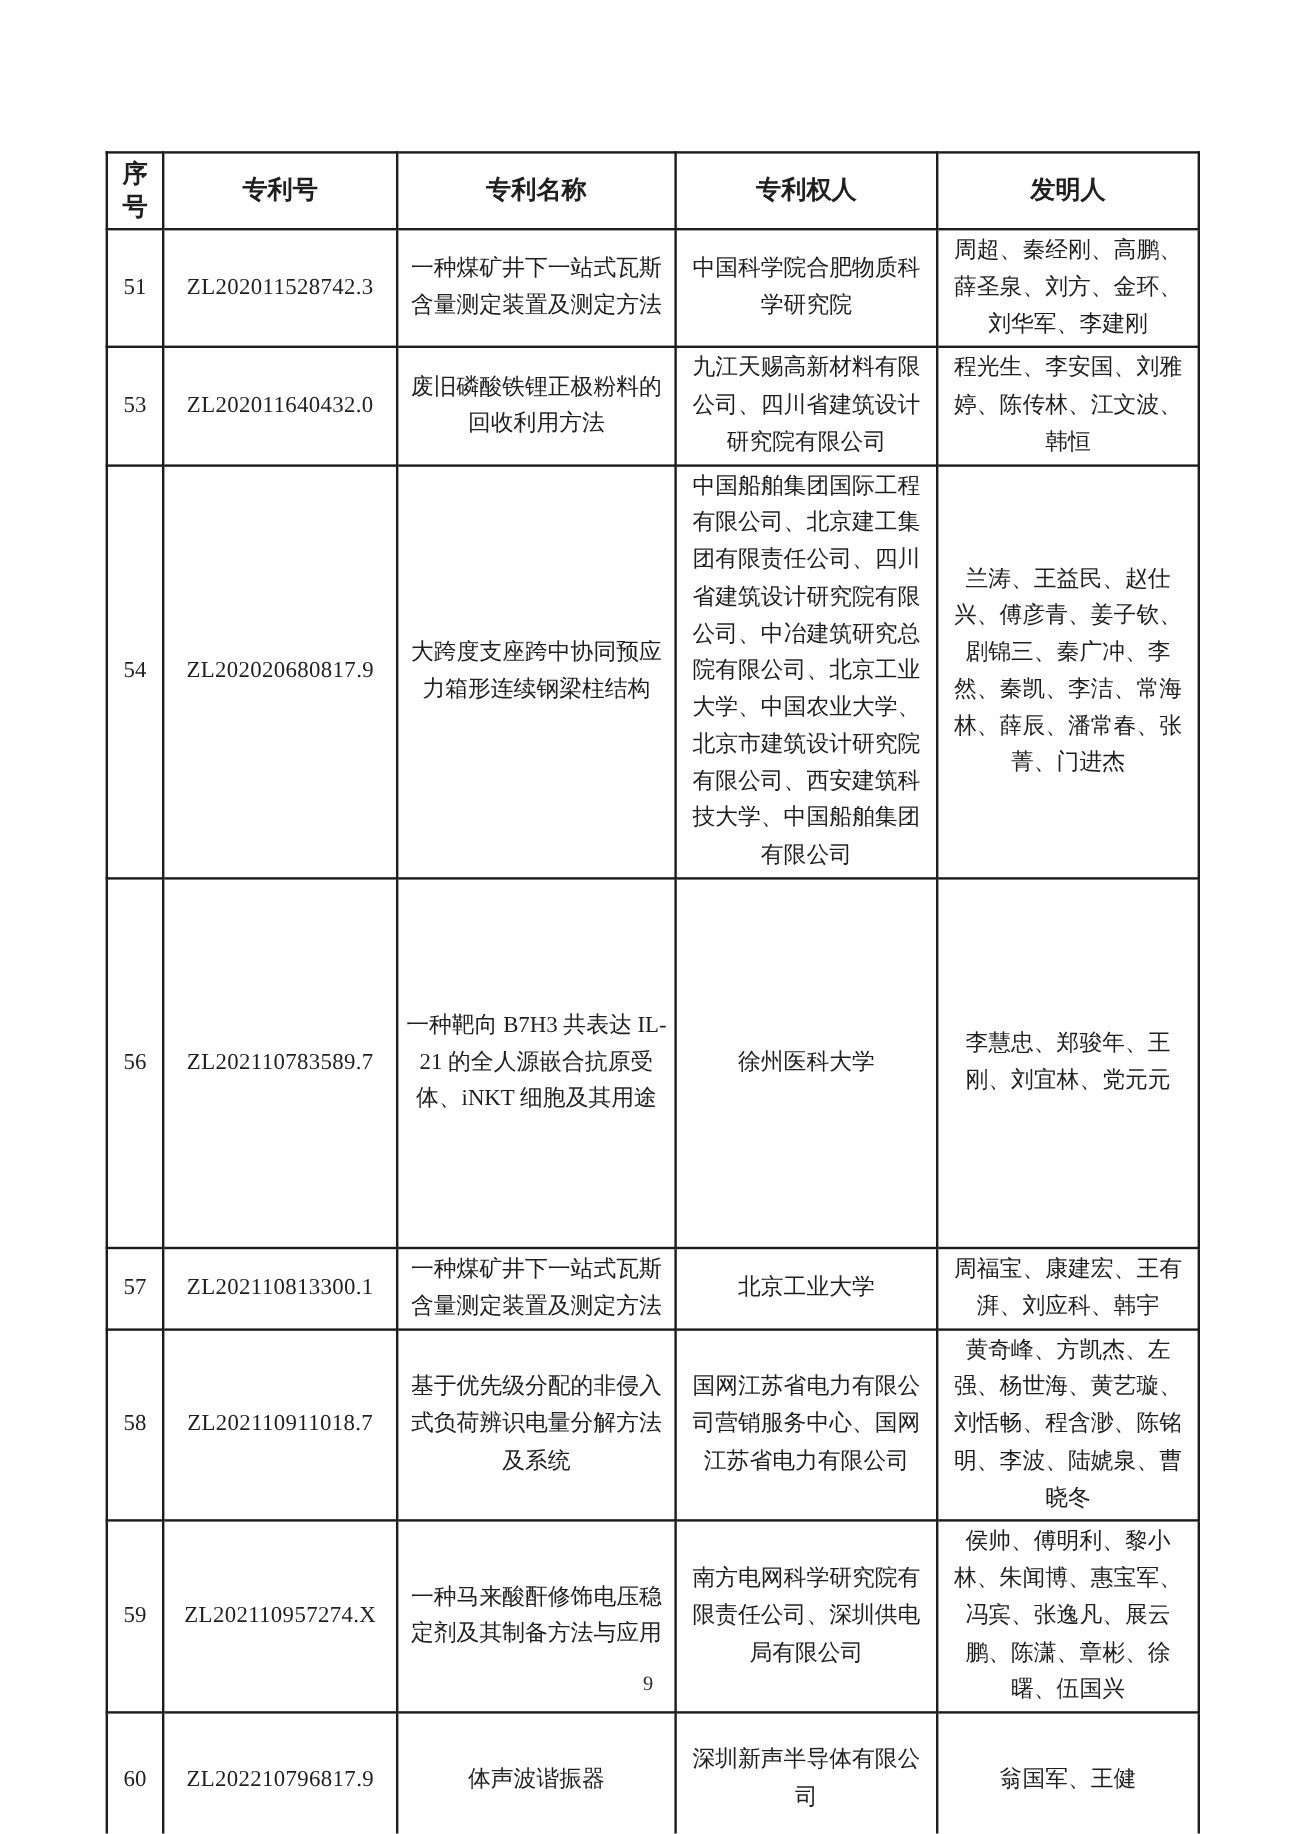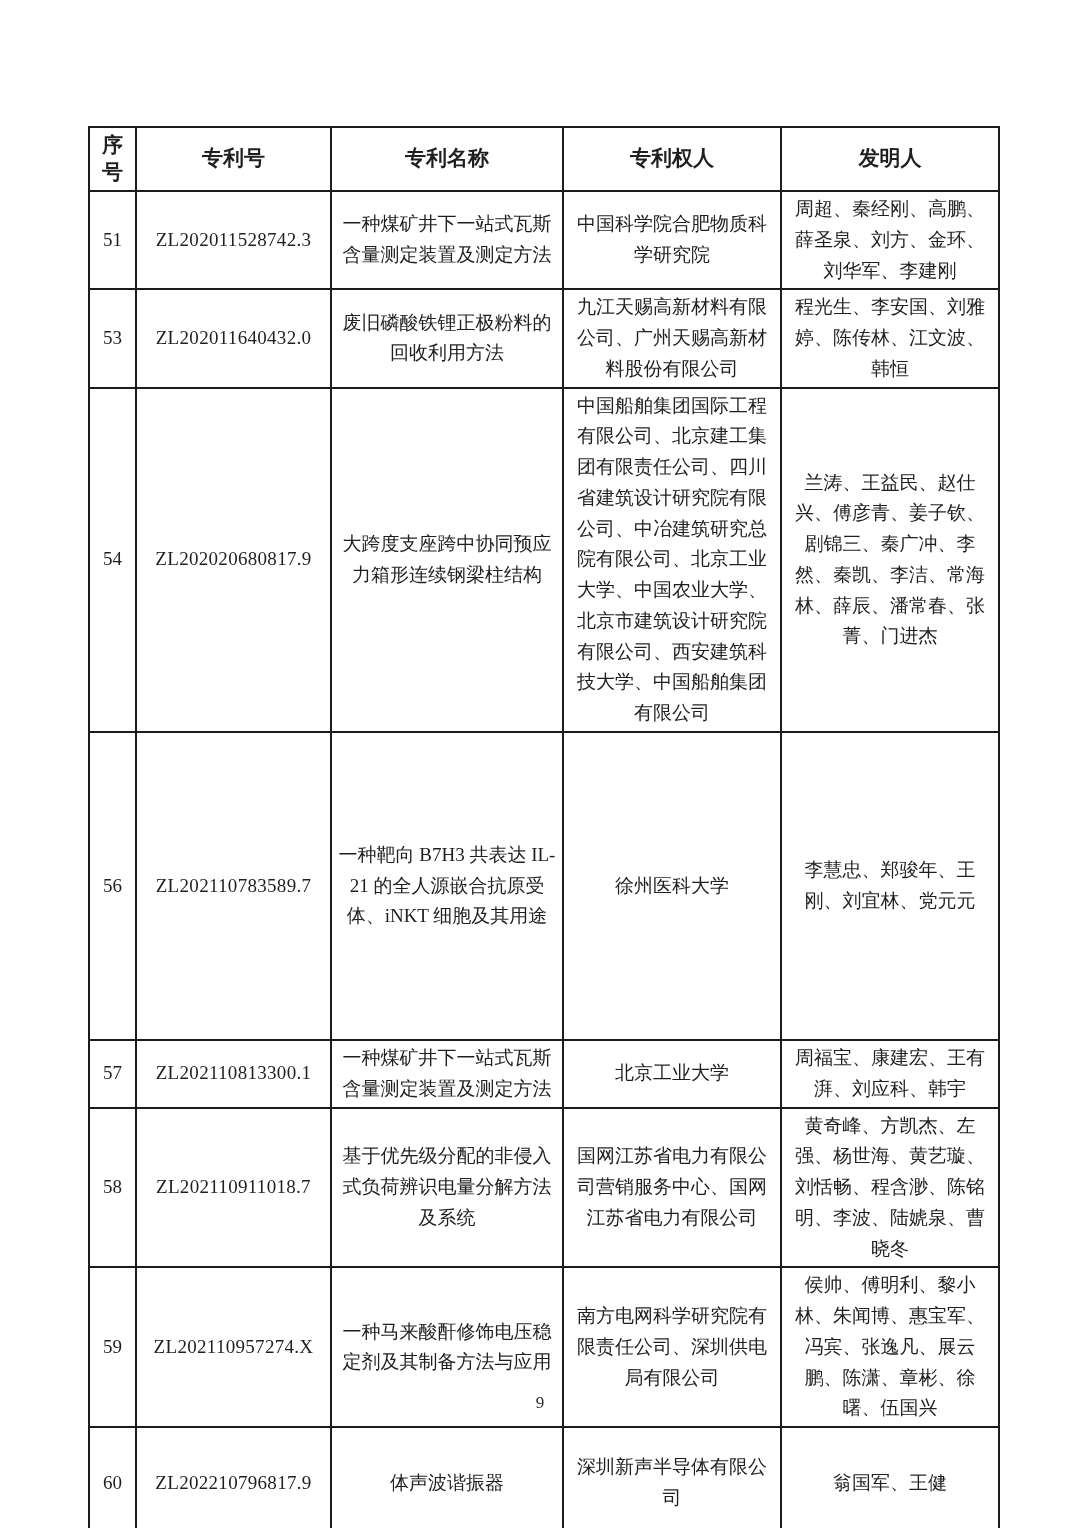--- a/index.html
+++ b/index.html
@@ -96,21 +96,21 @@
           <td class="c-no">51</td>
           <td class="c-pno">ZL202011528742.3</td>
           <td class="c-title">一种煤矿井下一站式瓦斯含量测定装置及测定方法</td>
           <td class="c-owner">中国科学院合肥物质科学研究院</td>
           <td class="c-inv">周超、秦经刚、高鹏、薛圣泉、刘方、金环、刘华军、李建刚</td>
         </tr>
         <tr>
           <td class="c-no">53</td>
           <td class="c-pno">ZL202011640432.0</td>
           <td class="c-title">废旧磷酸铁锂正极粉料的回收利用方法</td>
-          <td class="c-owner">九江天赐高新材料有限公司、广州天赐高新材料股份有限公司</td>
+          <td class="c-owner">九江天赐高新材料有限公司、四川省建筑设计研究院有限公司</td>
           <td class="c-inv">程光生、李安国、刘雅婷、陈传林、江文波、韩恒</td>
         </tr>
         <tr>
           <td class="c-no">54</td>
           <td class="c-pno">ZL202020680817.9</td>
           <td class="c-title">大跨度支座跨中协同预应力箱形连续钢梁柱结构</td>
           <td class="c-owner">中国船舶集团国际工程有限公司、北京建工集团有限责任公司、四川省建筑设计研究院有限公司、中冶建筑研究总院有限公司、北京工业大学、中国农业大学、北京市建筑设计研究院有限公司、西安建筑科技大学、中国船舶集团有限公司</td>
           <td class="c-inv">兰涛、王益民、赵仕兴、傅彦青、姜子钦、剧锦三、秦广冲、李然、秦凯、李洁、常海林、薛辰、潘常春、张菁、门进杰</td>
         </tr>
         <tr>

